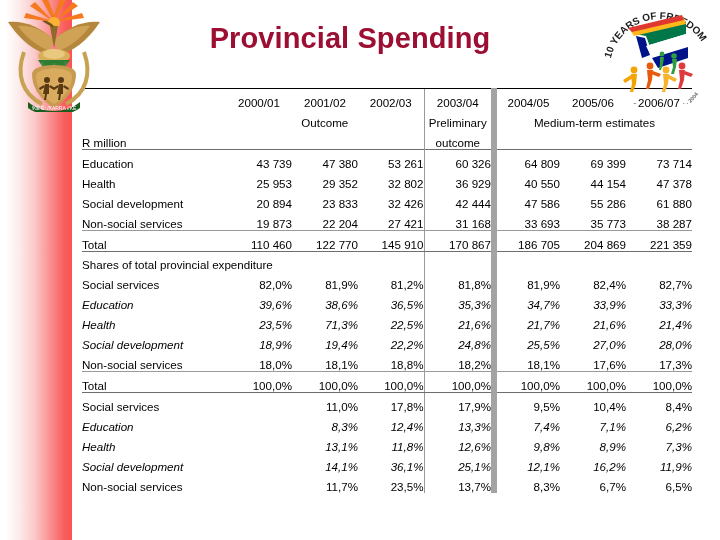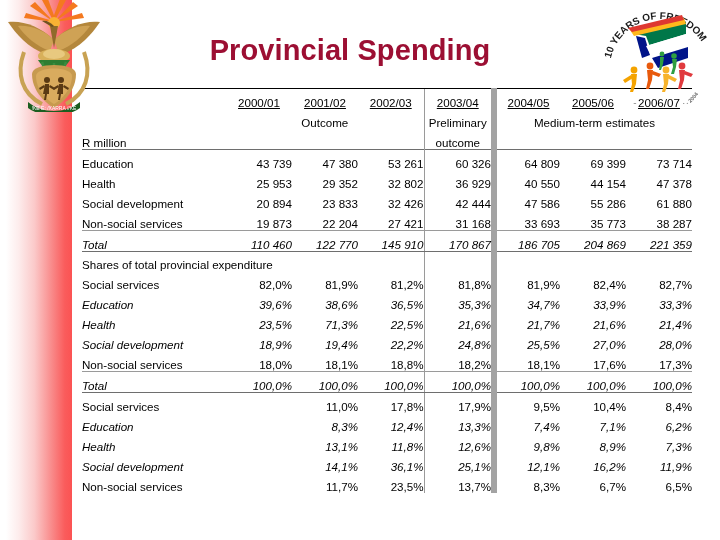--- a/index.html
+++ b/index.html
@@ -52,21 +52,21 @@
     width: 118px;
     height: 104px;
     z-index: 4;
   }
   .freedom-logo svg { display: block; }
 
   
   .slide-title {
     position: absolute;
     left: 110px;
-    top: 34px;
+    top: 22px;
     width: 480px;
     text-align: center;
     font-size: 29px;
     font-weight: bold;
     color: #9c0f33;
     letter-spacing: 0.1px;
     z-index: 3;
     white-space: nowrap;
   }
 
@@ -106,26 +106,26 @@
   .hdr-l{ text-align: left; padding-left: 2px; font-weight: bold; margin-top: 28px; }
 
   .b   { font-weight: bold; }
   .it  { font-style: italic; }
   .indent { padding-left: 16px; }
 
   
   .rule-top td    { border-top: 1.6px solid #000000; }
   .rule-thin td   { border-top: 1px solid #9a9a9a; }
   .rule-med  td   { border-top: 1.3px solid #6e6e6e; }
-  .rule-bot  td   { border-bottom: 1.3px solid #6e6e6e; font-style: italic; }
+  .rule-bot  td   { border-bottom: 1.3px solid #6e6e6e; }
 
   
   .vl-left  { border-left: 1px solid #9a9a9a; }
   .vl-left2 { border-left: 6px solid #a3a3a3; margin-top: 17px; }
-  .hdr-row1 td { padding-top: 3px; text-decoration: underline; }
+  .hdr-row1 td { padding-top: 3px; }
 </style>
 </head>
 <body>
 
 <div class="left-strip"></div>
 
 <div class="coat-of-arms">
   <svg viewBox="0 0 104 116" width="104" height="116" xmlns="http://www.w3.org/2000/svg">
 
     <g fill="#f4791f">

